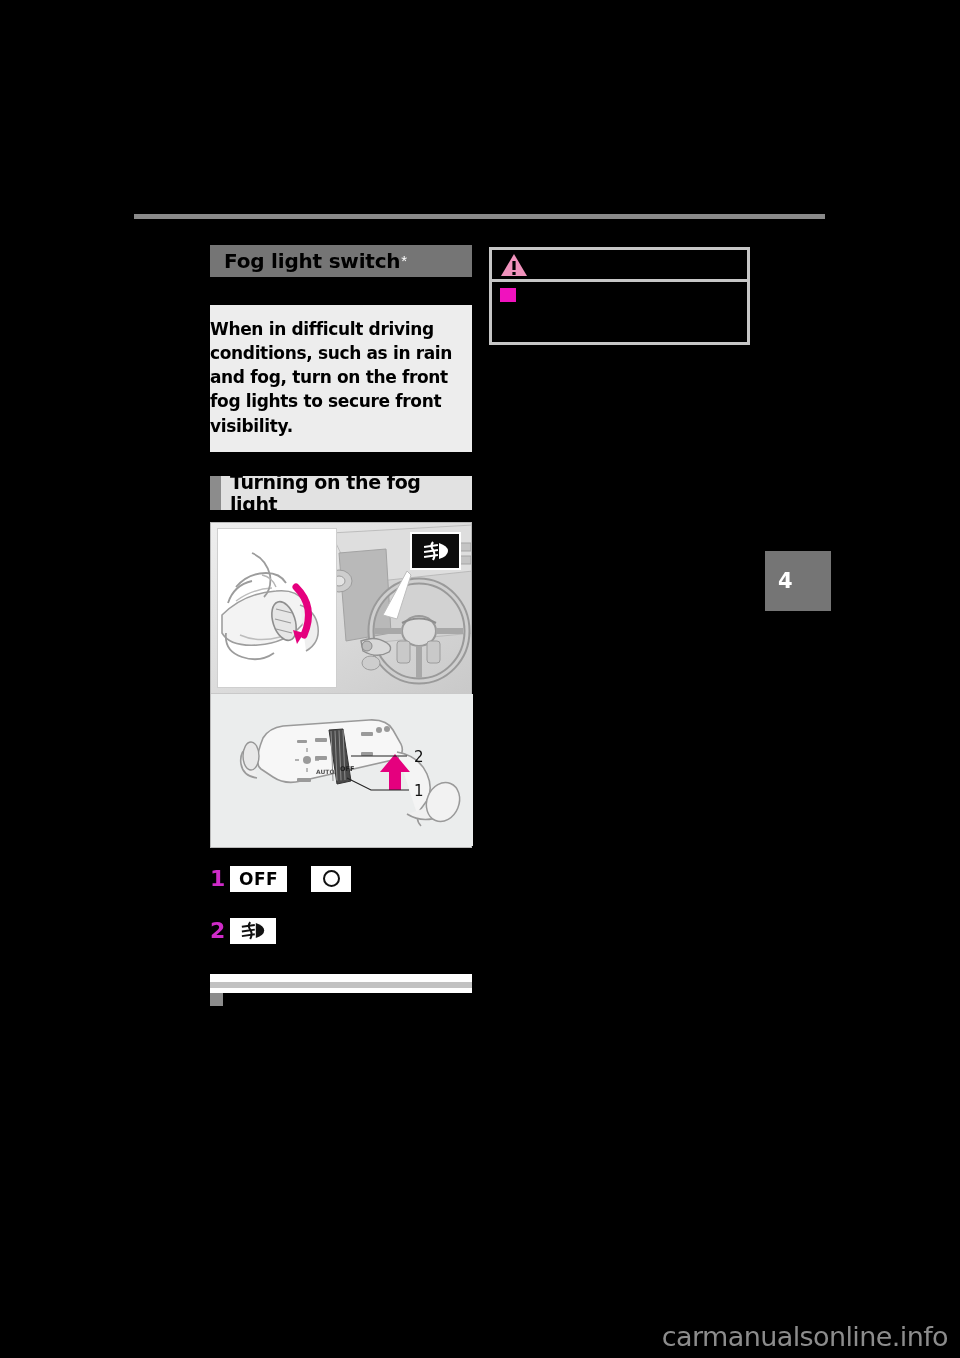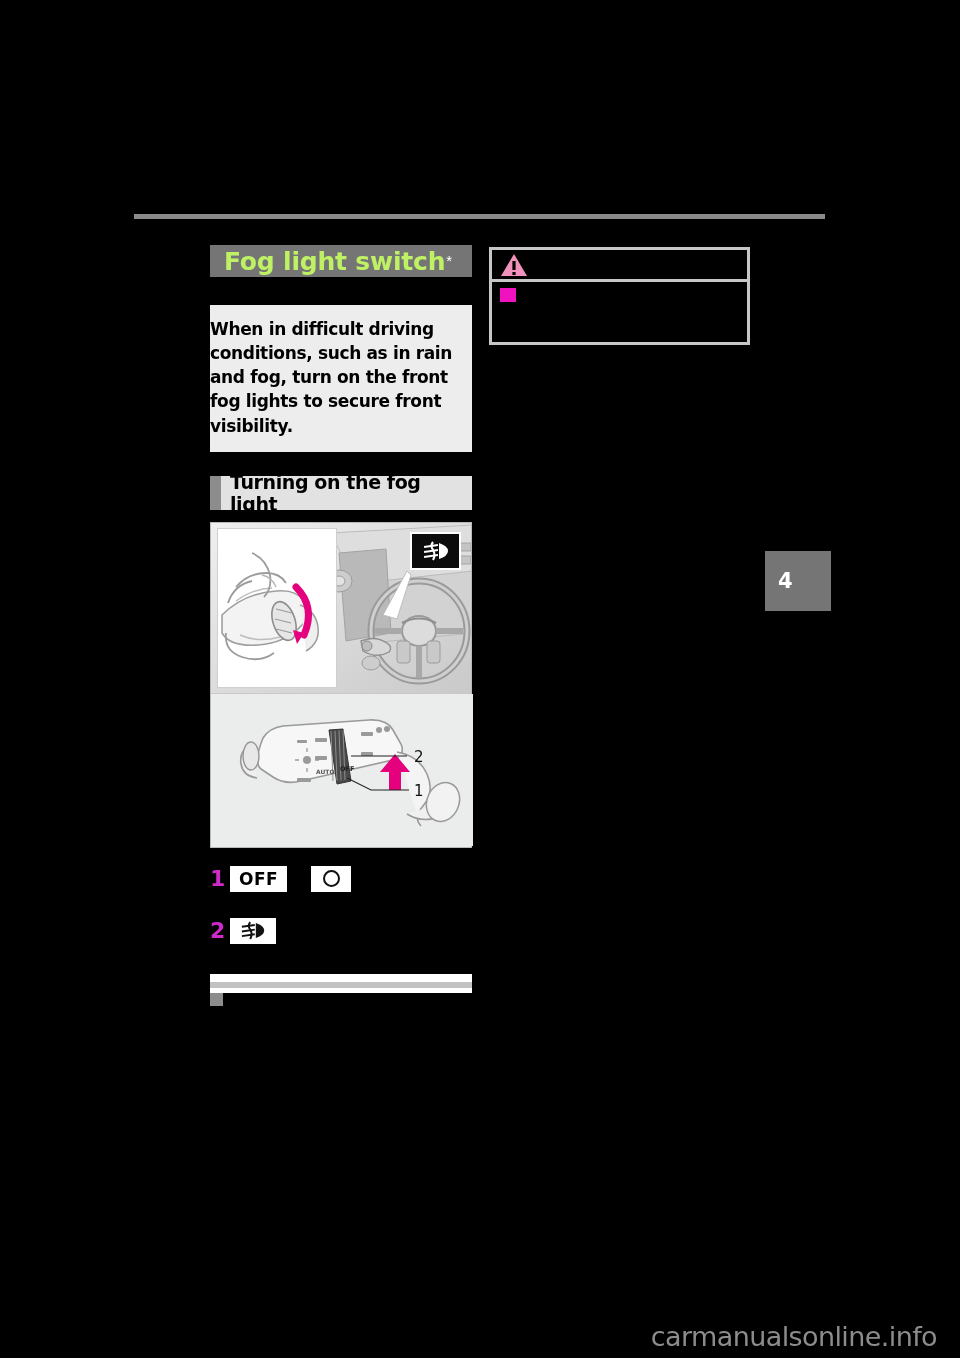--- a/index.html
+++ b/index.html
@@ -18,21 +18,21 @@
   }
 
   
   .col-left{position:absolute;left:210px;top:245px;width:262px;}
 
   .title-bar{
     height:32px;background:#757575;display:flex;align-items:center;
     padding:0 0 0 14px;box-sizing:border-box;
   }
   .title-bar .t{
-    color:#bef264;font-size:25px;font-weight:bold;letter-spacing:-.2px;
+    color:#000000;font-size:20px;font-weight:bold;letter-spacing:-.2px;
     font-family:"DejaVu Sans", sans-serif;
   }
   .title-bar .star{color:#fff;font-size:15px;vertical-align:super;line-height:0;margin-left:1px;}
 
   .intro{
     margin-top:28px;background:#ededed;padding:12px 12px 14px 0;
     box-sizing:border-box;
   }
   .intro p{
     margin:0;font-size:17px;line-height:1.42;font-weight:600;
@@ -117,21 +117,21 @@
     position:absolute;left:765px;top:551px;width:66px;height:60px;background:#757575;
     display:flex;align-items:center;justify-content:flex-start;
   }
   .chap-tab .n{
     color:#fff;font-size:21px;font-weight:bold;margin-left:13px;
     font-family:"DejaVu Sans",sans-serif;
   }
 
   
   .wm{
-    position:absolute;right:23px;bottom:6px;color:#8c8c8c;font-size:27px;
+    position:absolute;right:12px;bottom:6px;color:#8c8c8c;font-size:27px;
     font-family:"DejaVu Sans", sans-serif;letter-spacing:-.6px;
   }
 </style>
 </head>
 <body>
 
 <div class="page">
 
   <div class="top-rule"></div>
 

